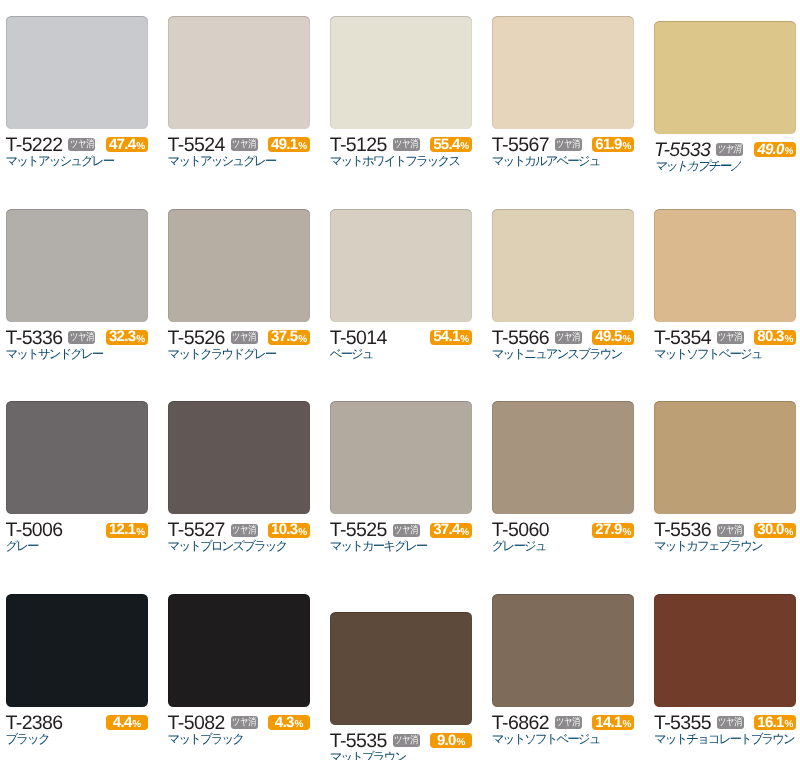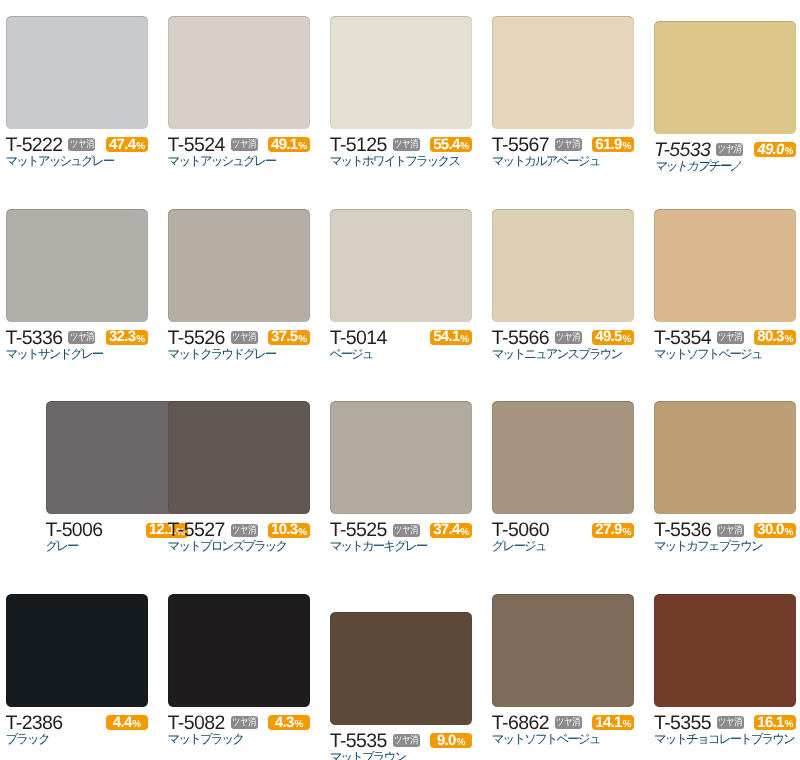--- a/index.html
+++ b/index.html
@@ -163,21 +163,21 @@
         <span class="matte">
           <span>ツヤ消</span>
         </span>
         <span class="pct">
           <span class="num">80.3</span>
           <span class="unit">%</span>
         </span>
       </div>
       <div class="name">マットソフトベージュ</div>
     </div>
-    <div class="cell" style="left: 5.5px; top: 401.3px; margin-left: 40px;">
+    <div class="cell" style="left: 5.5px; top: 401.3px;">
       <div class="swatch" style="background:#6b6668"></div>
       <div class="line1">
         <span class="code">T-5006</span>
         <span class="pct">
           <span class="num">12.1</span>
           <span class="unit">%</span>
         </span>
       </div>
       <div class="name">グレー</div>
     </div>

